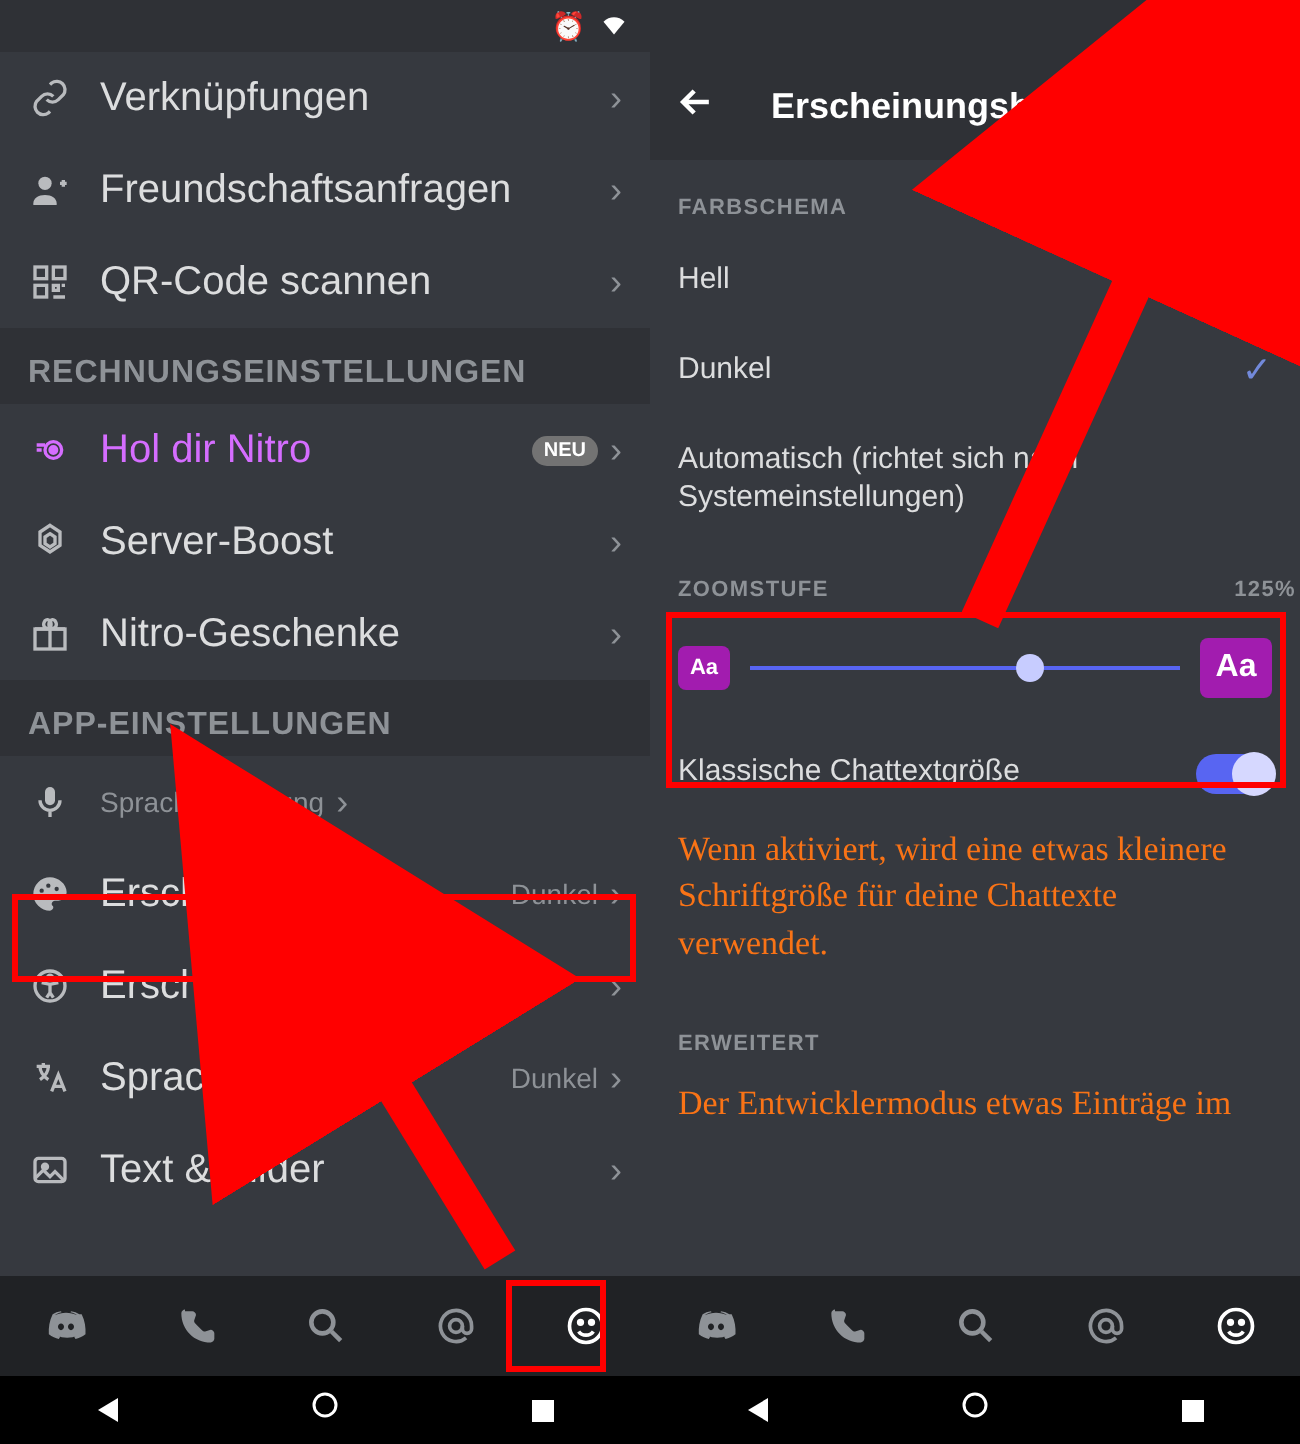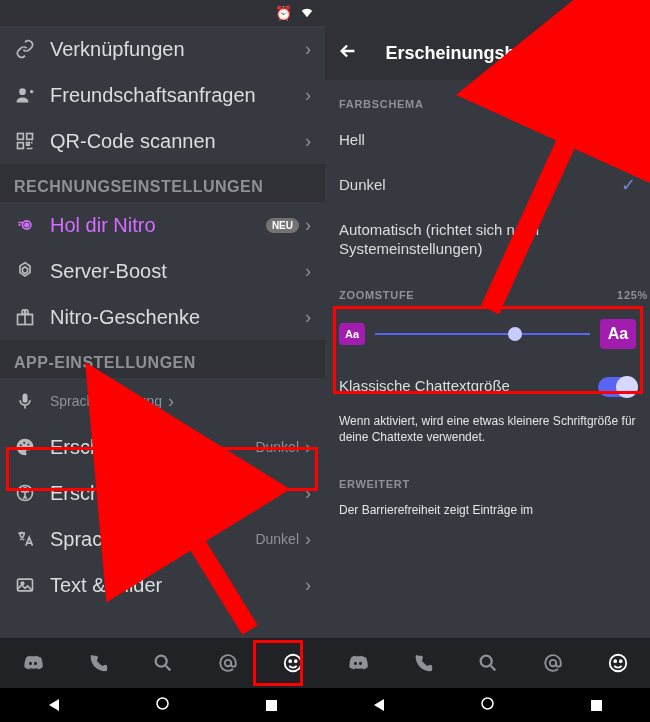--- a/index.html
+++ b/index.html
@@ -215,23 +215,24 @@
     position: absolute;
     top: -1px;
     width: 22px; height: 22px;
     border-radius: 50%;
     background: #d6d8ff;
   }
   .toggle.on .knob { right: -2px; }
   .toggle.off .knob { left: -2px; background:#ccc; }
   .desc {
     padding: 4px 14px 14px 14px;
-    font-size: 12px;
-    color: #e5e5e5;
+    font-size: 17px;
+    color: #f97316;
     line-height: 1.4;
+    font-family: Liberation Serif, serif;
   }
   
   .anno {
     position: absolute;
     top: 0; left: 0;
     width: 650px; height: 722px;
     pointer-events: none;
     z-index: 100;
   }
   .redbox {
@@ -482,21 +483,21 @@
   <div class="toggle-row">
     <span class="tlabel">Klassische Chattextgröße</span>
     <div class="toggle on">
         <div class="knob"></div>
       </div>
   </div>
   <div class="desc">Wenn aktiviert, wird eine etwas kleinere Schriftgröße für deine Chattexte verwendet.</div>
 
   <div class="rsection">ERWEITERT</div>
 
-  <div class="desc">Der Barrierefreiheit zeigt Einträge im</div>
+  <div class="desc">Der Entwicklermodus etwas Einträge im</div>
 
   <div class="bottom-tabs">
     <div class="tab">
       <svg width="24" height="20" viewBox="0 0 24 24" fill="#8e9297">
           <path d="M20 5c-1.5-1-3-1.5-5-1.8l-.3.6c1.7.4 3 1 4 1.8-2-1-4.3-1.6-6.7-1.6s-4.7.6-6.7 1.6c1-.8 2.3-1.4 4-1.8L9 3.2C7 3.5 5.5 4 4 5c-2 4-2.5 8-2.3 12 2 1.5 4 2.3 6 2.8l.8-1.3c-1-.3-2-.8-2.8-1.4.2.1.4.3.6.4 2 1 4.2 1.5 6.4 1.5s4.4-.5 6.4-1.5c.2-.1.4-.3.6-.4-.8.6-1.8 1-2.8 1.4l.8 1.3c2-.5 4-1.3 6-2.8.2-4-.3-8-2.3-12zM9 14.5c-1 0-1.8-1-1.8-2s.8-2 1.8-2 1.8 1 1.8 2-.8 2-1.8 2zm6 0c-1 0-1.8-1-1.8-2s.8-2 1.8-2 1.8 1 1.8 2-.8 2-1.8 2z"></path>
         </svg>
     </div>
     <div class="tab">
       <svg width="22" height="22" viewBox="0 0 24 24" fill="#8e9297">
           <path d="M6 3c-1 0-2 1-2 2 0 9 7 16 16 16 1 0 2-1 2-2v-3c0-1-1-2-2-2l-3 1c-1 0-1 0-2-1l-3-3c-1-1-1-1-1-2l1-3c0-1-1-2-2-2H6z"></path>

